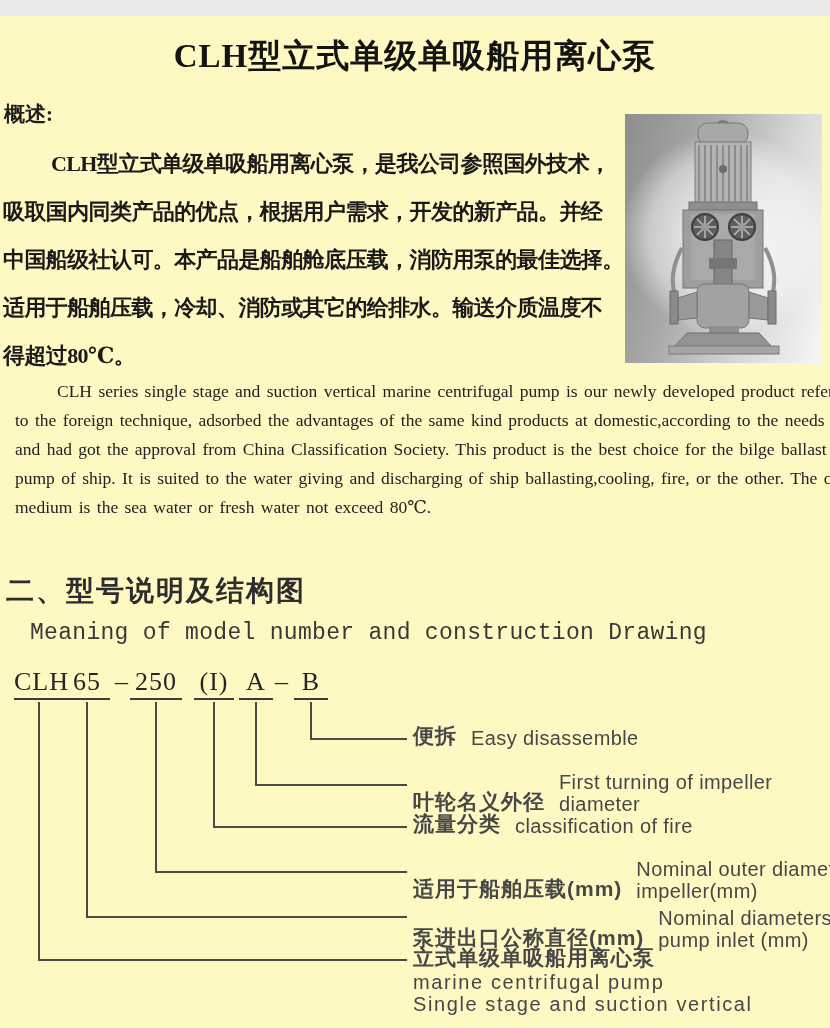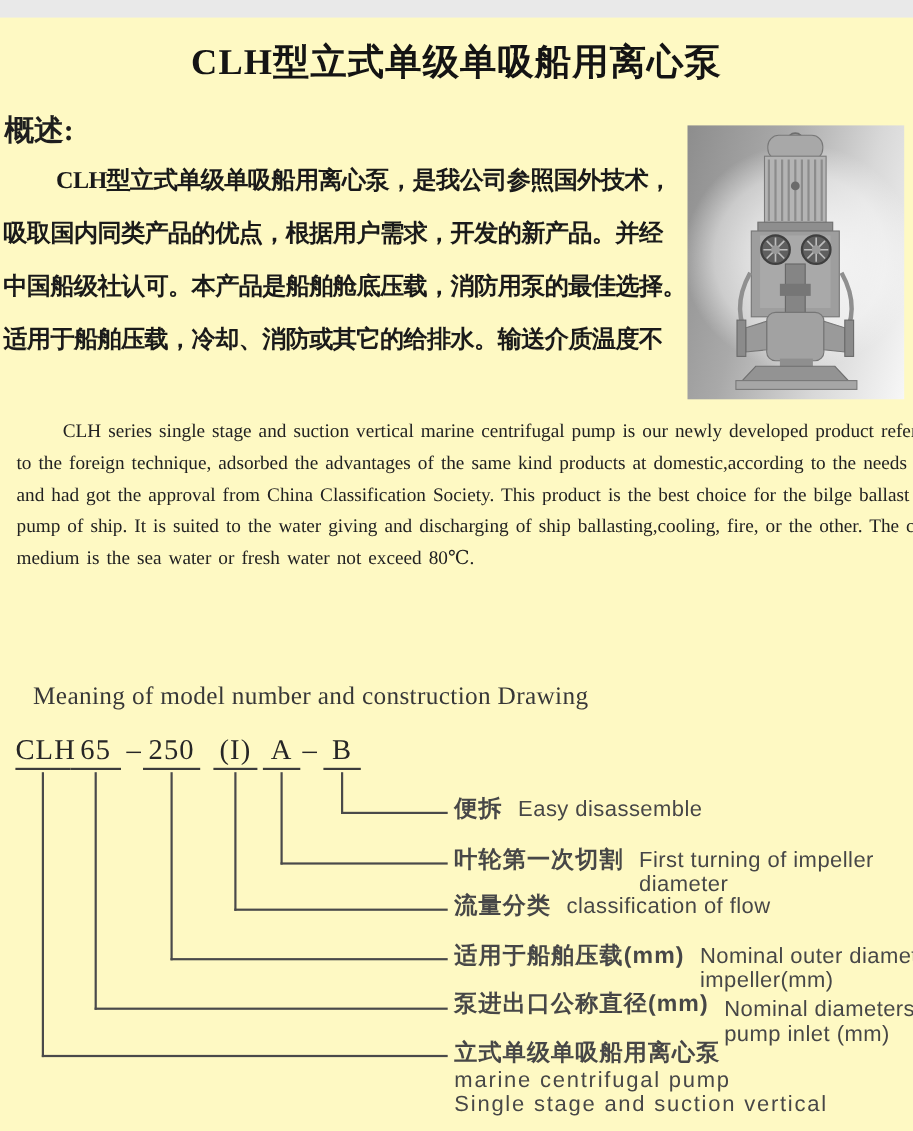--- a/index.html
+++ b/index.html
@@ -14,21 +14,21 @@
   }
   
   .doc-title{
     position:absolute;top:18px;left:0;width:100%;
     text-align:center;font-size:33px;font-weight:bold;
     letter-spacing:1px;color:#141414;margin:0;
   }
   
   .overview-label{
     position:absolute;top:84px;left:4px;
-    font-size:27px;font-weight:bold;color:#1e1e1e;
+    font-size:21px;font-weight:bold;color:#1e1e1e;
   }
   .cn-para{position:absolute;top:124px;left:3px;width:625px;}
   .cn-line{
     font-size:22px;font-weight:700;line-height:48px;
     letter-spacing:-0.6px;color:#1a1a1a;white-space:nowrap;
   }
   .cn-line.indent{text-indent:48px;}
   .en-para{position:absolute;top:361px;left:15px;width:812px;}
   .en-line{
     font-size:17.5px;line-height:29px;color:#222;
@@ -46,36 +46,36 @@
   }
   .figure svg{position:absolute;inset:0;}
   
   .sec-cn{
     position:absolute;top:556px;left:6px;margin:0;
     font-family:"Liberation Sans","DejaVu Sans",sans-serif;
     font-size:28px;font-weight:bold;letter-spacing:2px;color:#2d2d2d;
   }
   .sec-en{
     position:absolute;top:604px;left:30px;
-    font-family:Liberation Serif, serif;
+    font-family:Liberation Mono, monospace;
     font-size:23px;color:#383838;letter-spacing:0.3px;
   }
   
   .diagram{position:absolute;inset:0;padding-left:21px;}
   .tok{
     position:absolute;top:652px;height:28px;
     font-size:26px;line-height:28px;text-align:center;
     color:#262626;letter-spacing:1px;
   }
   .tok.seg{border-bottom:2px solid #3c3c3c;padding-bottom:2px;}
   .vl,.hl{position:absolute;background:#4a4a4a;}
   .vl{width:2px;}
   .hl{height:2px;}
   .lbl{
-    position:absolute;left:413px;display:flex;gap:14px;align-items:flex-start;
+    position:absolute;left:413px;display:flex;gap:14px;align-items:flex-end;
     font-family:"Liberation Sans","DejaVu Sans",sans-serif;color:#474747;
   }
   .lbl-cn{font-size:21px;font-weight:bold;letter-spacing:1px;line-height:26px;white-space:nowrap;}
   .lbl-en{font-size:20px;letter-spacing:0.4px;line-height:22px;margin-top:2px;}
   .en-ln{display:block;white-space:nowrap;}
   .lbl.low-en .lbl-en{margin-top:7px;}
   .lbl.stacked{display:block;}
   .lbl.stacked .lbl-en{margin-top:5px;letter-spacing:1.6px;}
 </style>
 </head>
@@ -85,20 +85,21 @@
 
   <h1 class="doc-title">CLH型立式单级单吸船用离心泵</h1>
 
   <div class="overview-label">概述:</div>
 
   <div class="cn-para">
     <div class="cn-line indent">CLH型立式单级单吸船用离心泵，是我公司参照国外技术，</div>
     <div class="cn-line">吸取国内同类产品的优点，根据用户需求，开发的新产品。并经</div>
     <div class="cn-line">中国船级社认可。本产品是船舶舱底压载，消防用泵的最佳选择。</div>
     <div class="cn-line">适用于船舶压载，冷却、消防或其它的给排水。输送介质温度不</div>
+    <div class="cn-line">得超过80℃。</div>
   </div>
 
   <div class="figure">
     <div class="glow"></div>
     <svg viewBox="0 0 197 249" width="197" height="249">
 
       <circle cx="98" cy="14" r="7" fill="#9a9a9a" stroke="#6e6e6e" stroke-width="1.5"></circle>
       <circle cx="98" cy="14" r="3" fill="#cfcfcf"></circle>
 
       <rect x="73" y="9" width="50" height="22" rx="10" fill="#a8a8a8" stroke="#787878"></rect>
@@ -139,20 +140,21 @@
   </div>
 
   <div class="en-para">
     <div class="en-line indent">CLH series single stage and suction vertical marine centrifugal pump is our newly developed product referred</div>
     <div class="en-line">to the foreign technique, adsorbed the advantages of the same kind products at domestic,according to the needs of user,</div>
     <div class="en-line">and had got the approval from China Classification Society. This product is the best choice for the bilge ballast and fire</div>
     <div class="en-line">pump of ship. It is suited to the water giving and discharging of ship ballasting,cooling, fire, or the other. The comveying</div>
     <div class="en-line">medium is the sea water or fresh water not exceed 80℃.</div>
   </div>
 
+  <h2 class="sec-cn">二、型号说明及结构图</h2>
   <div class="sec-en">Meaning of model number and construction Drawing</div>
 
   <div class="diagram">
 
     <span class="tok seg" style="left:14px;width:50px;">CLH</span>
     <span class="tok seg" style="left:64px;width:46px;">65</span>
     <span class="tok" style="left:112px;width:20px;">–</span>
     <span class="tok seg" style="left:130px;width:52px;">250</span>
     <span class="tok seg" style="left:194px;width:40px;">(I)</span>
     <span class="tok seg" style="left:239px;width:34px;">A</span>
@@ -174,31 +176,31 @@
     <i class="hl" style="left:38px;top:943px;width:369px;"></i>
 
     <div class="lbl" style="top:707px;">
       <span class="lbl-cn">便拆</span>
       <span class="lbl-en">
         <span class="en-ln">Easy disassemble</span>
       </span>
     </div>
 
     <div class="lbl" style="top:753px;">
-      <span class="lbl-cn">叶轮第一次切割</span>
+      <span class="lbl-cn">叶轮名义外径</span>
       <span class="lbl-en">
         <span class="en-ln">First turning of impeller</span>
         <span class="en-ln">diameter</span>
       </span>
     </div>
 
     <div class="lbl" style="top:795px;">
       <span class="lbl-cn">流量分类</span>
       <span class="lbl-en">
-        <span class="en-ln">classification of flow</span>
+        <span class="en-ln">classification of fire</span>
       </span>
     </div>
 
     <div class="lbl" style="top:840px;">
       <span class="lbl-cn">适用于船舶压载(mm)</span>
       <span class="lbl-en">
         <span class="en-ln">Nominal outer diameter of</span>
         <span class="en-ln">impeller(mm)</span>
       </span>
     </div>

